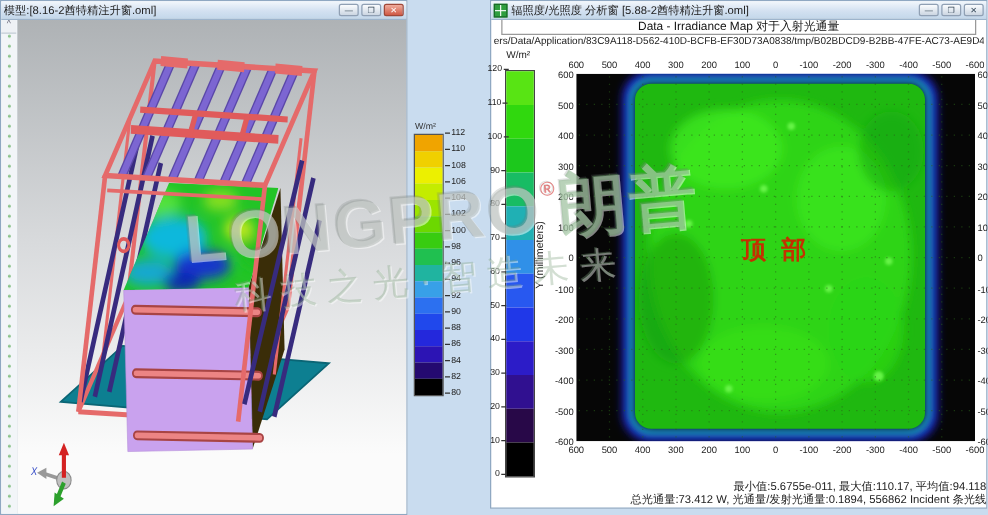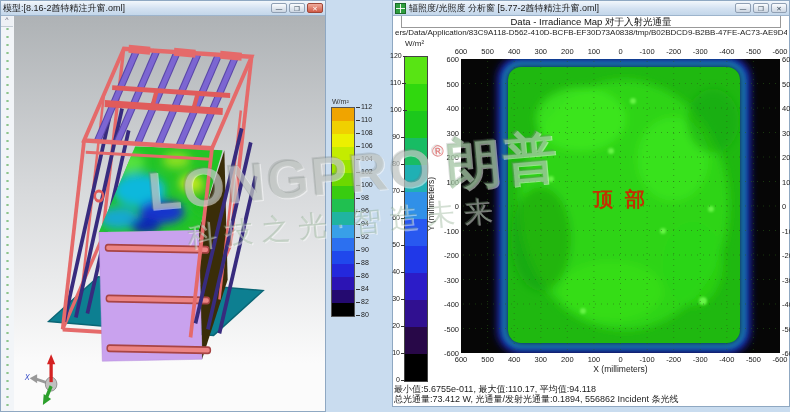--- a/index.html
+++ b/index.html
@@ -50,21 +50,21 @@
   .cb-label{position:absolute;left:-3px;width:16px;text-align:right;font-size:7px;color:#222;white-space:nowrap}
   .plot{position:absolute;left:68px;top:58px;width:319px;height:294px}
   .plot svg{display:block;width:319px;height:294px}
   .xt,.yt{position:absolute;font-size:7.5px;color:#222;white-space:nowrap}
   .xt{width:26px;text-align:center}
   .yt-l{width:26px;text-align:right}
   .yt-r{width:26px;text-align:left}
   .x-title{position:absolute;top:363px;left:68px;width:319px;text-align:center;font-size:8.5px;color:#222}
   .y-title{position:absolute;left:3px;top:198px;width:70px;height:10px;text-align:center;
     font-size:8.5px;color:#222;transform:rotate(-90deg)}
-  .stats1,.stats2{position:absolute;left:1px;right:0;text-align:left;font-size:9px;color:#222;white-space:nowrap}
+  .stats1,.stats2{position:absolute;left:17px;right:0;text-align:right;font-size:9px;color:#222;white-space:nowrap}
   .stats1{top:382px}.stats2{top:392px}
   
   .watermark{position:absolute;left:148px;top:138px;z-index:9;pointer-events:none;transform:rotate(-5deg)}
   .wm-line1{font-size:54px;font-weight:bold;letter-spacing:2px;color:rgba(148,156,150,.34);
     text-shadow:1px 1px 0 rgba(255,255,255,.5),-1px -1px 0 rgba(110,120,115,.22);white-space:nowrap}
   .wm-cn{color:rgba(110,170,110,.42)}
   .wm-reg{font-size:16px;color:rgba(210,40,40,.55);vertical-align:28px}
   .wm-line2{margin:-8px 0 0 36px;font-size:29px;letter-spacing:8px;color:rgba(125,162,125,.34);
     text-shadow:1px 1px 0 rgba(255,255,255,.45);white-space:nowrap}
 </style>
@@ -234,21 +234,21 @@
           <span class="legend-label" style="top: 270px; left: 341px;"><i></i>84</span>
           <span class="legend-label" style="top: 283px; left: 341px;"><i></i>82</span>
           <span class="legend-label" style="top: 296px; left: 341px;"><i></i>80</span>
         </div>
     </div>
   </section>
 
   <section class="win win-right">
     <header class="titlebar">
       <span class="win-icon"></span>
-      <span class="title">辐照度/光照度 分析窗 [5.77-2酋特精注升窗.oml]</span>
+      <span class="title">辐照度/光照度 分析窗 [5.88-2酋特精注升窗.oml]</span>
       <span class="cap-btns">
         <span class="cap-btn">—</span>
         <span class="cap-btn">❐</span>
         <span class="cap-btn">✕</span>
       </span>
     </header>
 
     <div class="map-title">Data - Irradiance Map 对于入射光通量</div>
     <div class="map-path">ers/Data/Application/83C9A118-D562-410D-BCFB-EF30D73A0838/tmp/B02BDCD9-B2BB-47FE-AC73-AE9D4E33</div>
     <div class="cb-units">W/m²</div>
@@ -405,21 +405,20 @@
             <line y1="171.5" y2="171.5" x1="2" x2="317" stroke="#2a6018" stroke-width="1" stroke-dasharray="1 5" opacity="0.55"></line>
             <line y1="196.0" y2="196.0" x1="2" x2="317" stroke="#2a6018" stroke-width="1" stroke-dasharray="1 5" opacity="0.55"></line>
             <line y1="220.5" y2="220.5" x1="2" x2="317" stroke="#2a6018" stroke-width="1" stroke-dasharray="1 5" opacity="0.55"></line>
             <line y1="245.0" y2="245.0" x1="2" x2="317" stroke="#2a6018" stroke-width="1" stroke-dasharray="1 5" opacity="0.55"></line>
             <line y1="269.5" y2="269.5" x1="2" x2="317" stroke="#2a6018" stroke-width="1" stroke-dasharray="1 5" opacity="0.55"></line>
           </g>
         <text x="132" y="147" font-size="20" font-weight="bold" fill="#c43000" letter-spacing="12">顶部</text>
       </svg>
     </div>
 
-    <div class="x-title">X (millimeters)</div>
     <div class="y-title">Y (millimeters)</div>
     <div class="stats1">最小值:5.6755e-011, 最大值:110.17, 平均值:94.118</div>
     <div class="stats2">总光通量:73.412 W, 光通量/发射光通量:0.1894, 556862 Incident 条光线</div>
   </section>
 
   <div class="watermark">
     <div class="wm-line1"><span>LONGPRO</span><span class="wm-reg">®</span><span class="wm-cn">朗普</span></div>
     <div class="wm-line2">科技之光·智造未来</div>
   </div>
 </div>

